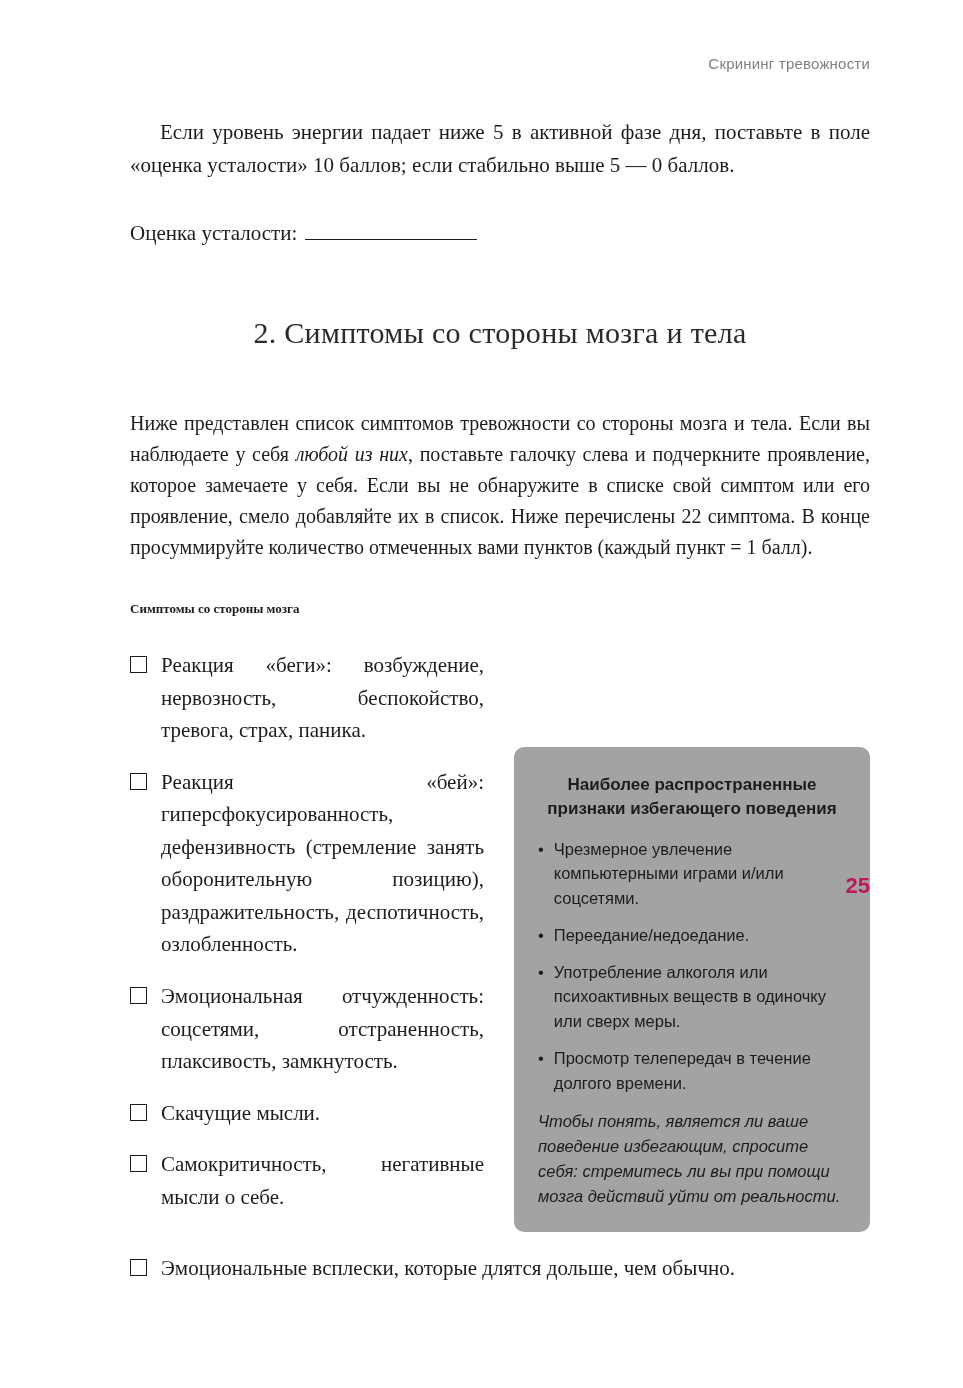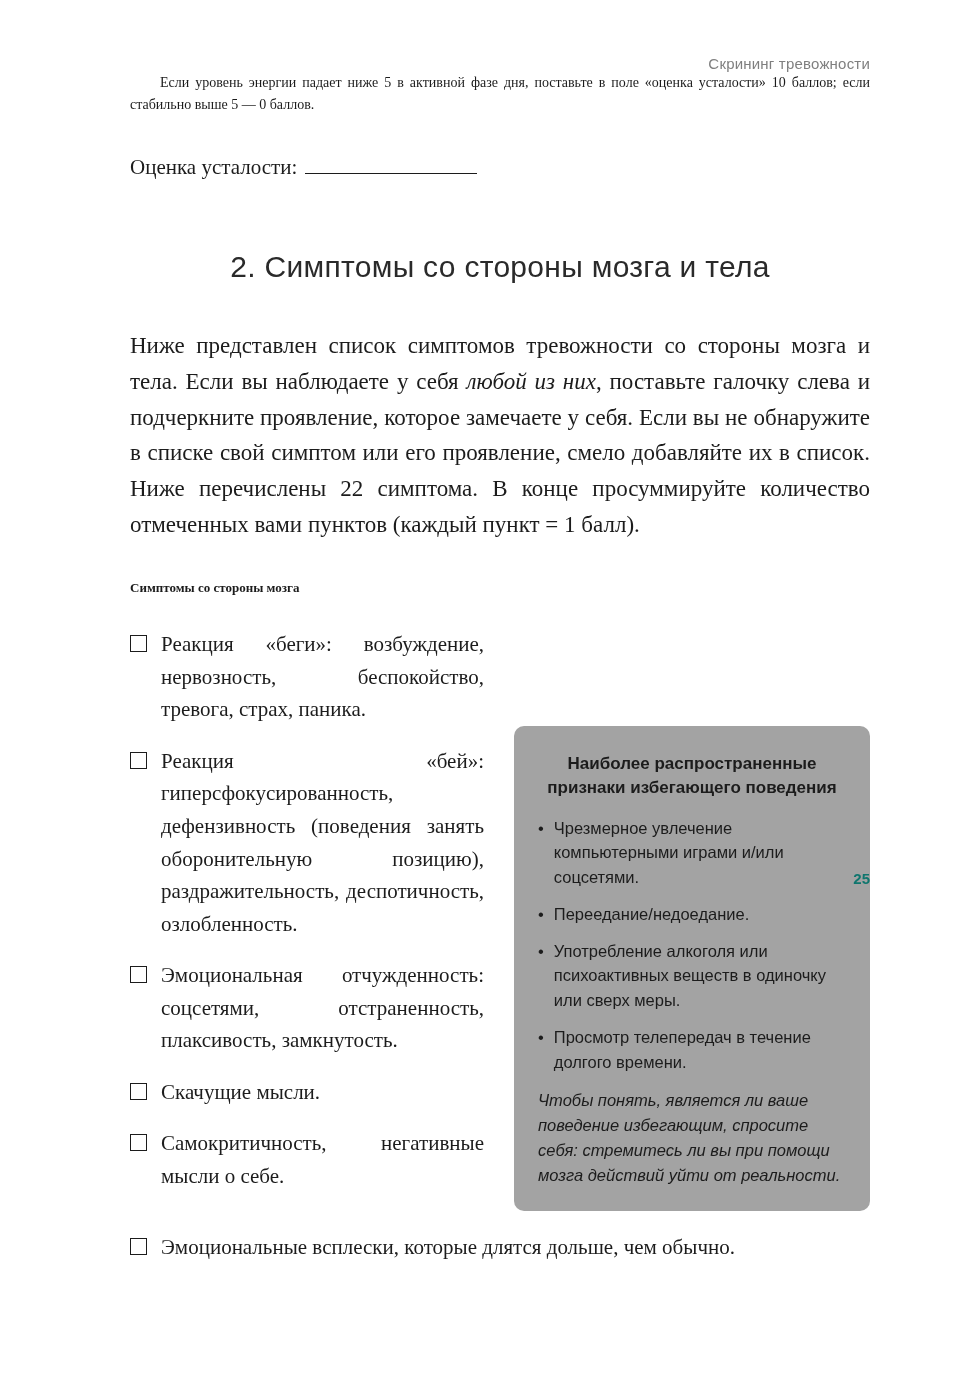--- a/index.html
+++ b/index.html
@@ -24,21 +24,22 @@
 
   .running-header {
     text-align: right;
     font-family: "Liberation Sans", sans-serif;
     font-size: 15px;
     color: #7f7f7f;
     letter-spacing: 0.2px;
   }
 
   .intro-para {
-    font-size: 14px;
+    margin-top: 44px;
+    font-size: 21px;
     line-height: 1.55;
     text-align: justify;
     text-indent: 30px;
   }
 
   .fatigue-row {
     margin-top: 40px;
     font-size: 21px;
   }
 
@@ -51,30 +52,30 @@
     width: 172px;
     height: 14px;
     margin-left: 8px;
     border-bottom: 1.5px solid #1c1c1c;
     vertical-align: baseline;
   }
 
   .section-title {
     margin-top: 70px;
     text-align: center;
-    font-family: Liberation Sans, sans-serif;
+    font-family: Liberation Serif, serif;
     font-weight: 400;
     font-size: 30px;
     letter-spacing: 0.3px;
     color: #2a2a2a;
   }
 
   .section-intro {
-    margin-top: 44px;
-    font-size: 23px;
+    margin-top: 58px;
+    font-size: 20px;
     line-height: 1.55;
     text-align: justify;
   }
 
   .subsection-title {
     margin-top: 38px;
     font-size: 13px;
     font-weight: bold;
   }
 
@@ -152,25 +153,25 @@
   }
 
   .box-note {
     margin-top: 14px;
     font-style: italic;
   }
 
   .page-number {
     position: absolute;
     right: 93px;
-    bottom: 108px;
+    bottom: 96px;
     font-family: "Liberation Sans", sans-serif;
     font-weight: bold;
-    font-size: 15px;
-    color: #0f766e;
+    font-size: 22px;
+    color: #be185d;
   }
 </style>
 </head>
 <body>
 
 <div class="page">
 
   <div class="running-header">Скрининг тревожности</div>
 
   <p class="intro-para">Если уровень энергии падает ниже 5 в активной фазе дня, поставьте в поле «оценка усталости» 10 баллов; если стабильно выше 5 — 0 баллов.</p>
@@ -189,21 +190,21 @@
 
     <div class="checklist">
 
       <div class="check-item">
         <span class="checkbox"></span>
         <span class="check-text">Реакция «беги»: возбуждение, нервозность, беспокойство, тревога, страх, паника.</span>
       </div>
 
       <div class="check-item">
         <span class="checkbox"></span>
-        <span class="check-text">Реакция «бей»: гиперсфокусированность, дефензивность (поведения занять оборонительную позицию), раздражительность, деспотичность, озлобленность.</span>
+        <span class="check-text">Реакция «бей»: гиперсфокусированность, дефензивность (стремление занять оборонительную позицию), раздражительность, деспотичность, озлобленность.</span>
       </div>
 
       <div class="check-item">
         <span class="checkbox"></span>
         <span class="check-text">Эмоциональная отчужденность: соцсетями, отстраненность, плаксивость, замкнутость.</span>
       </div>
 
       <div class="check-item">
         <span class="checkbox"></span>
         <span class="check-text">Скачущие мысли.</span>

